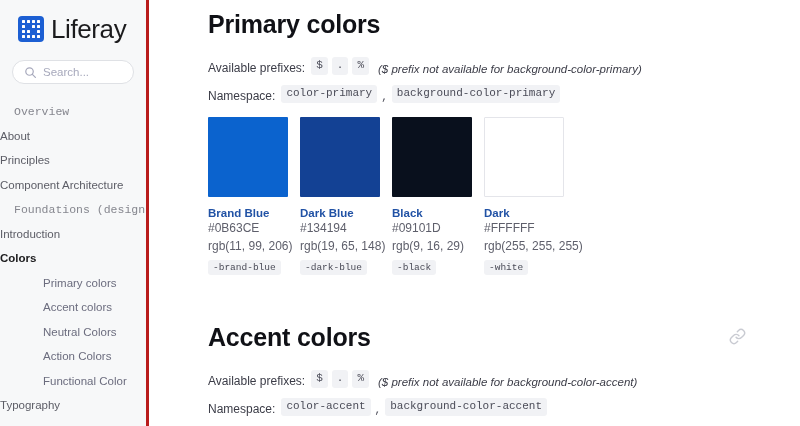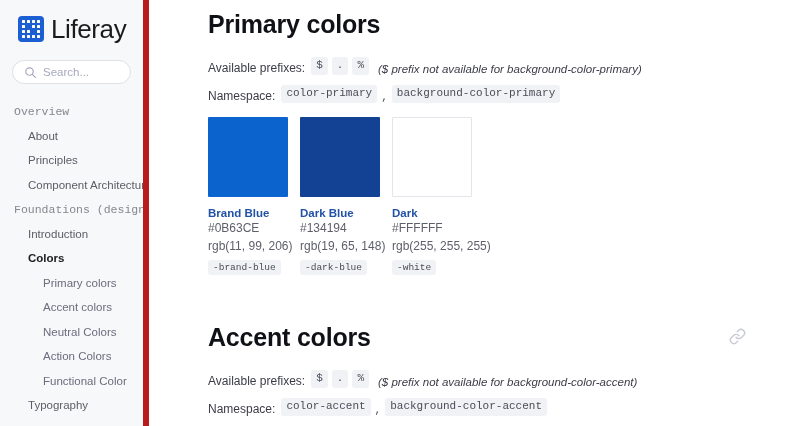--- a/index.html
+++ b/index.html
@@ -18,21 +18,21 @@
     display: flex;
     font-size: 13px;
   }
 
   
   .sidebar {
     width: 149px;
     min-width: 149px;
     height: 426px;
     background: #f7f8f9;
-    border-right: 6px solid #b91c1c;
+    border-right: 3px solid #b91c1c;
     overflow: hidden;
     position: relative;
   }
 
   .brand {
     display: flex;
     align-items: center;
     gap: 7px;
     padding: 16px 0 0 18px;
   }
@@ -104,21 +104,21 @@
     display: block;
     font-size: 11.5px;
     line-height: 1;
     padding: 5px 6px 5px 0;
     margin-bottom: 3px;
     color: #6b6c7e;
     white-space: nowrap;
     cursor: pointer;
   }
   .nav-item.lvl-0 { padding-left: 14px; color: #86878f; font-family: Liberation Mono, monospace; }
-  .nav-item.lvl-1 { padding-left: 28px; color: #5c5d66; }
+  .nav-item.lvl-1 { color: #5c5d66; }
   .nav-item.lvl-2 { padding-left: 43px; color: #6b6c7e; }
   .nav-item.active { color: #1b1b1d; font-weight: bold; }
 
   
   .main {
     flex: 1;
     height: 426px;
     overflow: hidden;
     padding: 0 54px 0 59px;
     position: relative;
@@ -318,20 +318,27 @@
       </div>
 
       <div class="swatch-col">
         <div class="swatch" style="background: rgb(19, 65, 148);"></div>
         <div class="sw-name">Dark Blue</div>
         <div class="sw-hex">#134194</div>
         <div class="sw-rgb">rgb(19, 65, 148)</div>
         <div class="sw-token">-dark-blue</div>
       </div>
 
+      <div class="swatch-col">
+        <div class="swatch" style="background: rgb(9, 16, 29);"></div>
+        <div class="sw-name">Black</div>
+        <div class="sw-hex">#09101D</div>
+        <div class="sw-rgb">rgb(9, 16, 29)</div>
+        <div class="sw-token">-black</div>
+      </div>
 
       <div class="swatch-col">
         <div class="swatch bordered" style="background: rgb(255, 255, 255);"></div>
         <div class="sw-name">Dark</div>
         <div class="sw-hex">#FFFFFF</div>
         <div class="sw-rgb">rgb(255, 255, 255)</div>
         <div class="sw-token">-white</div>
       </div>
 
     </div>

